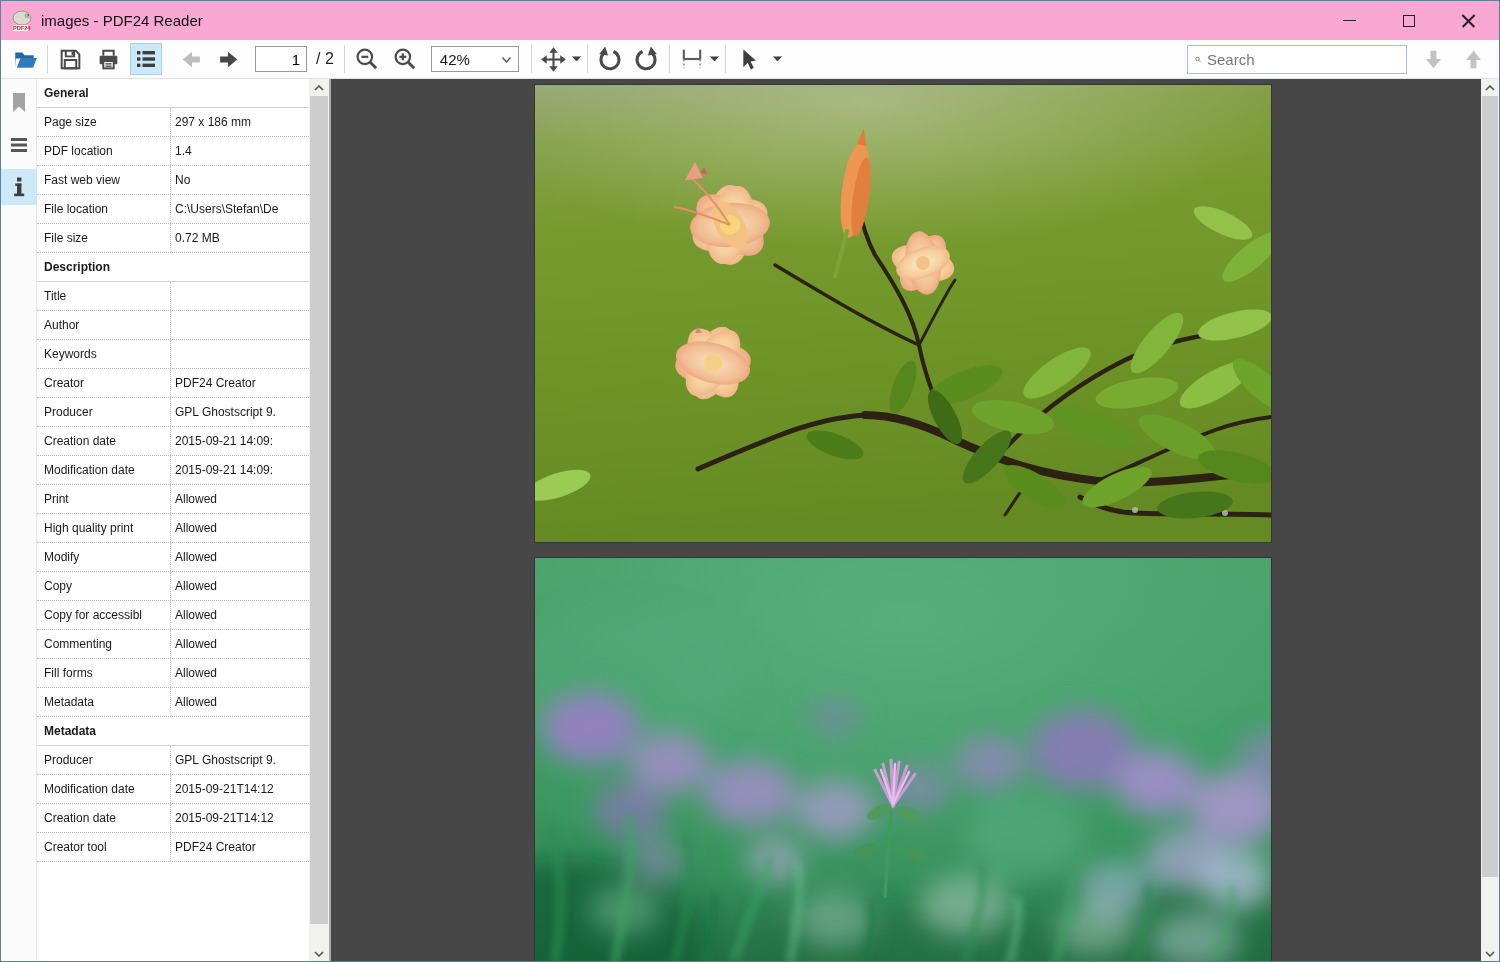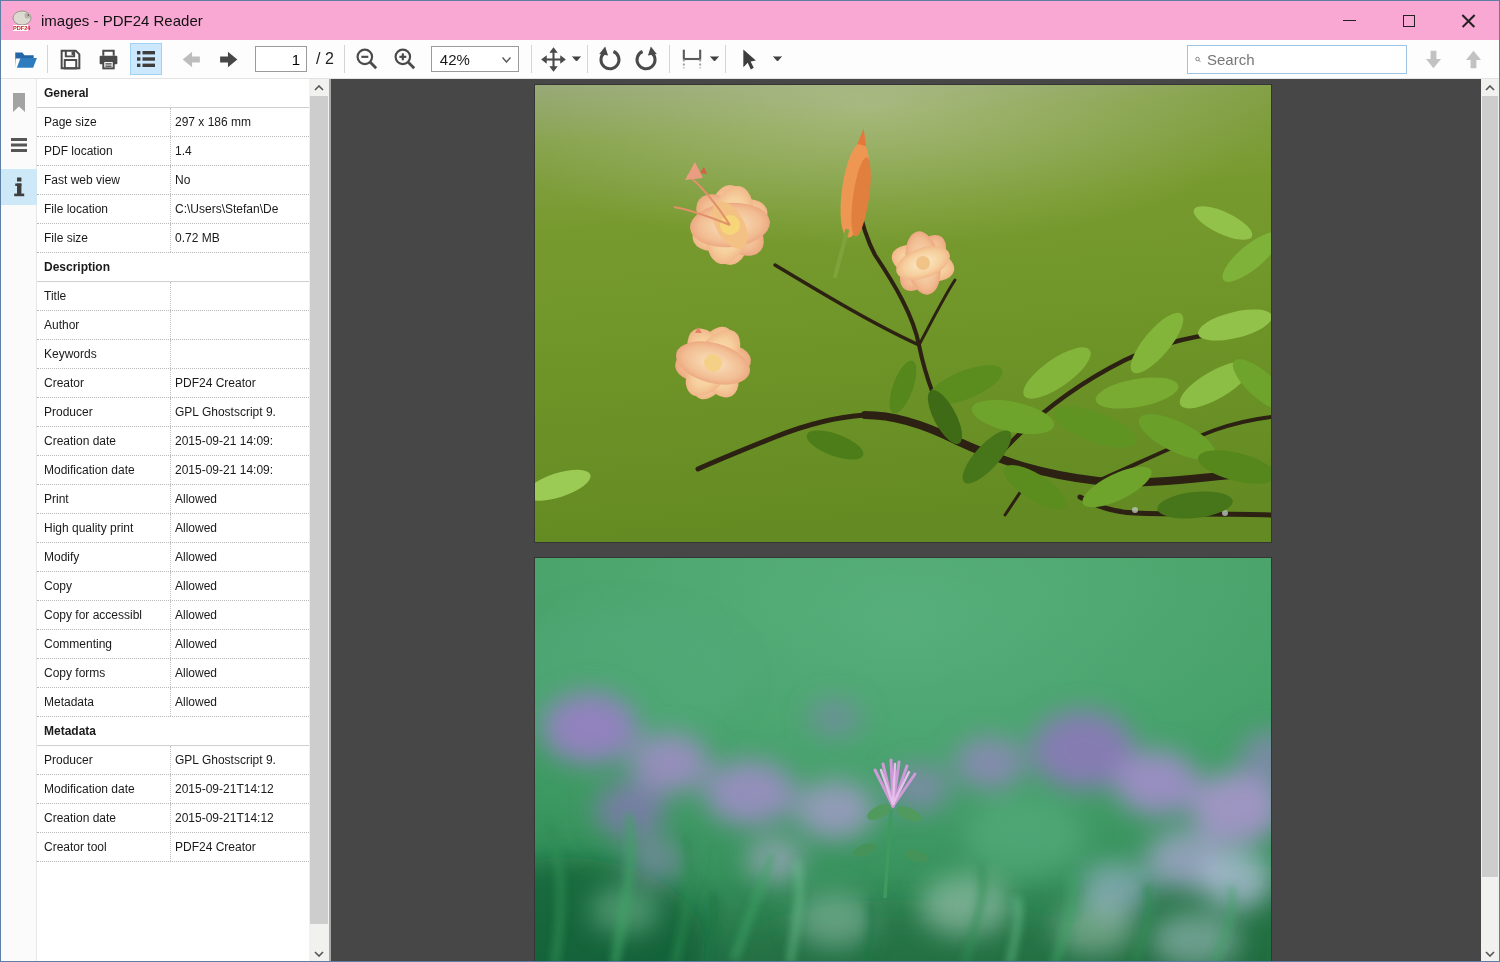--- a/index.html
+++ b/index.html
@@ -318,21 +318,21 @@
         </div>
         <div class="prop-row">
           <div class="prop-label">Copy for accessibl</div>
           <div class="prop-value">Allowed</div>
         </div>
         <div class="prop-row">
           <div class="prop-label">Commenting</div>
           <div class="prop-value">Allowed</div>
         </div>
         <div class="prop-row">
-          <div class="prop-label">Copy forms</div>
+          <div class="prop-label">Fill forms</div>
           <div class="prop-value">Allowed</div>
         </div>
         <div class="prop-row">
           <div class="prop-label">Metadata</div>
           <div class="prop-value">Allowed</div>
         </div>
         <div class="section-header">Metadata</div>
         <div class="prop-row">
           <div class="prop-label">Producer</div>
           <div class="prop-value">GPL Ghostscript 9.</div>

